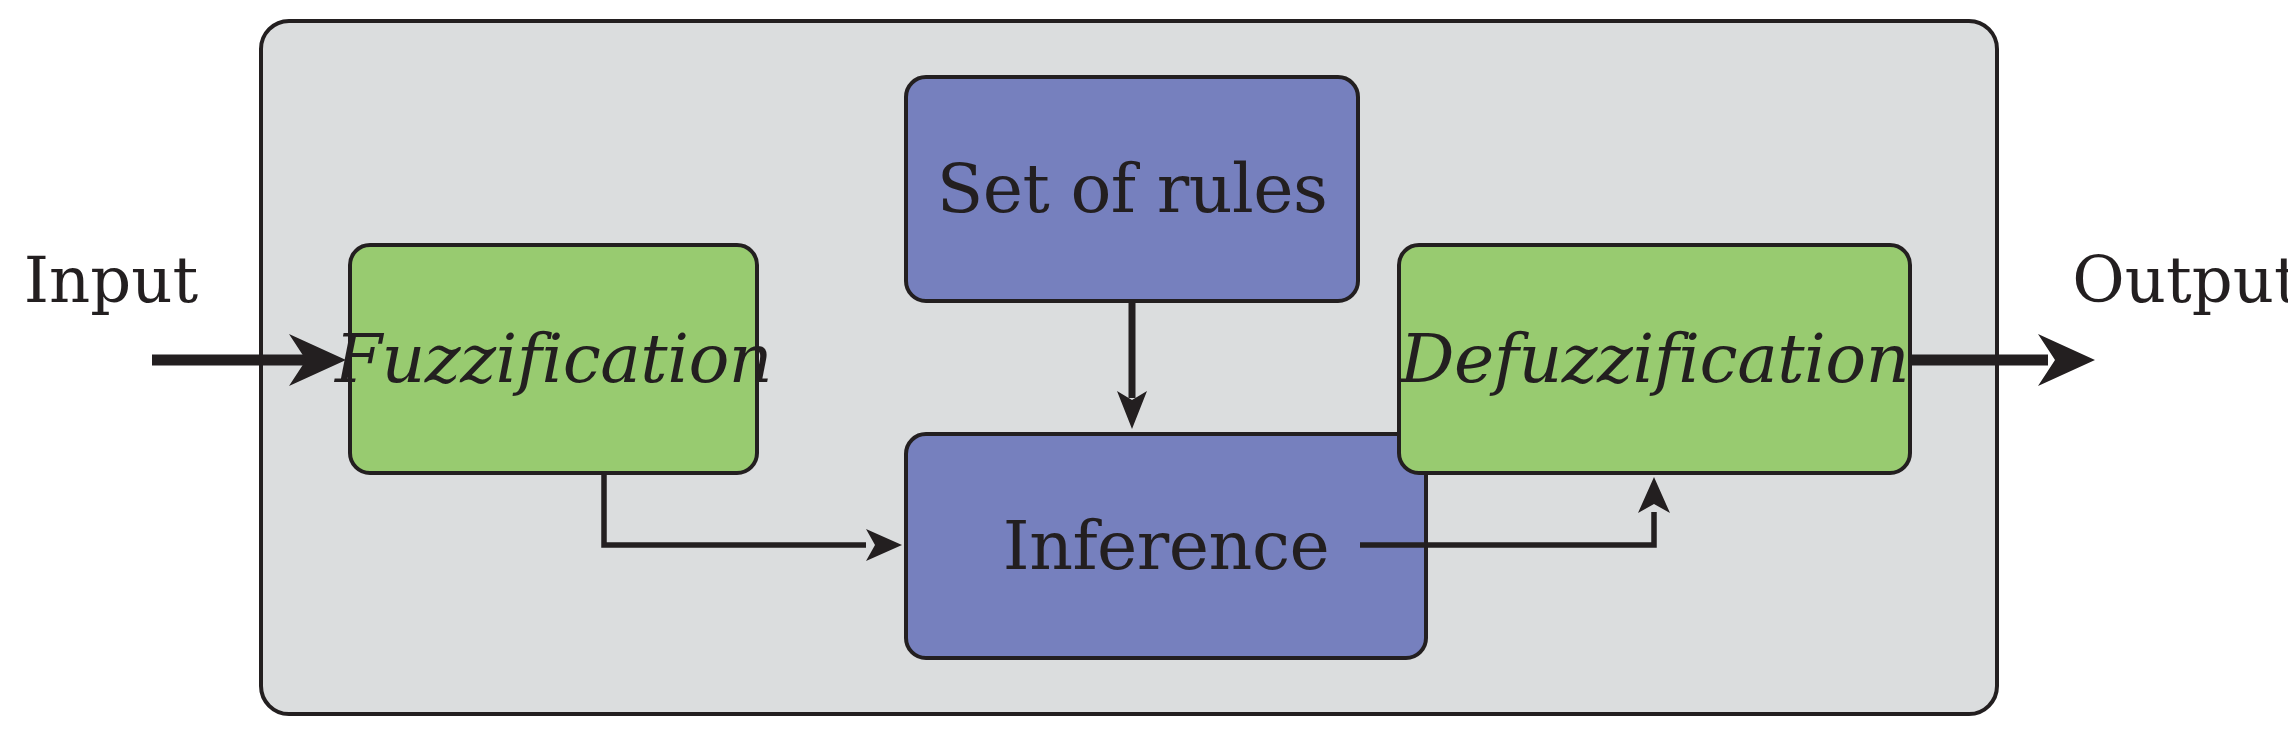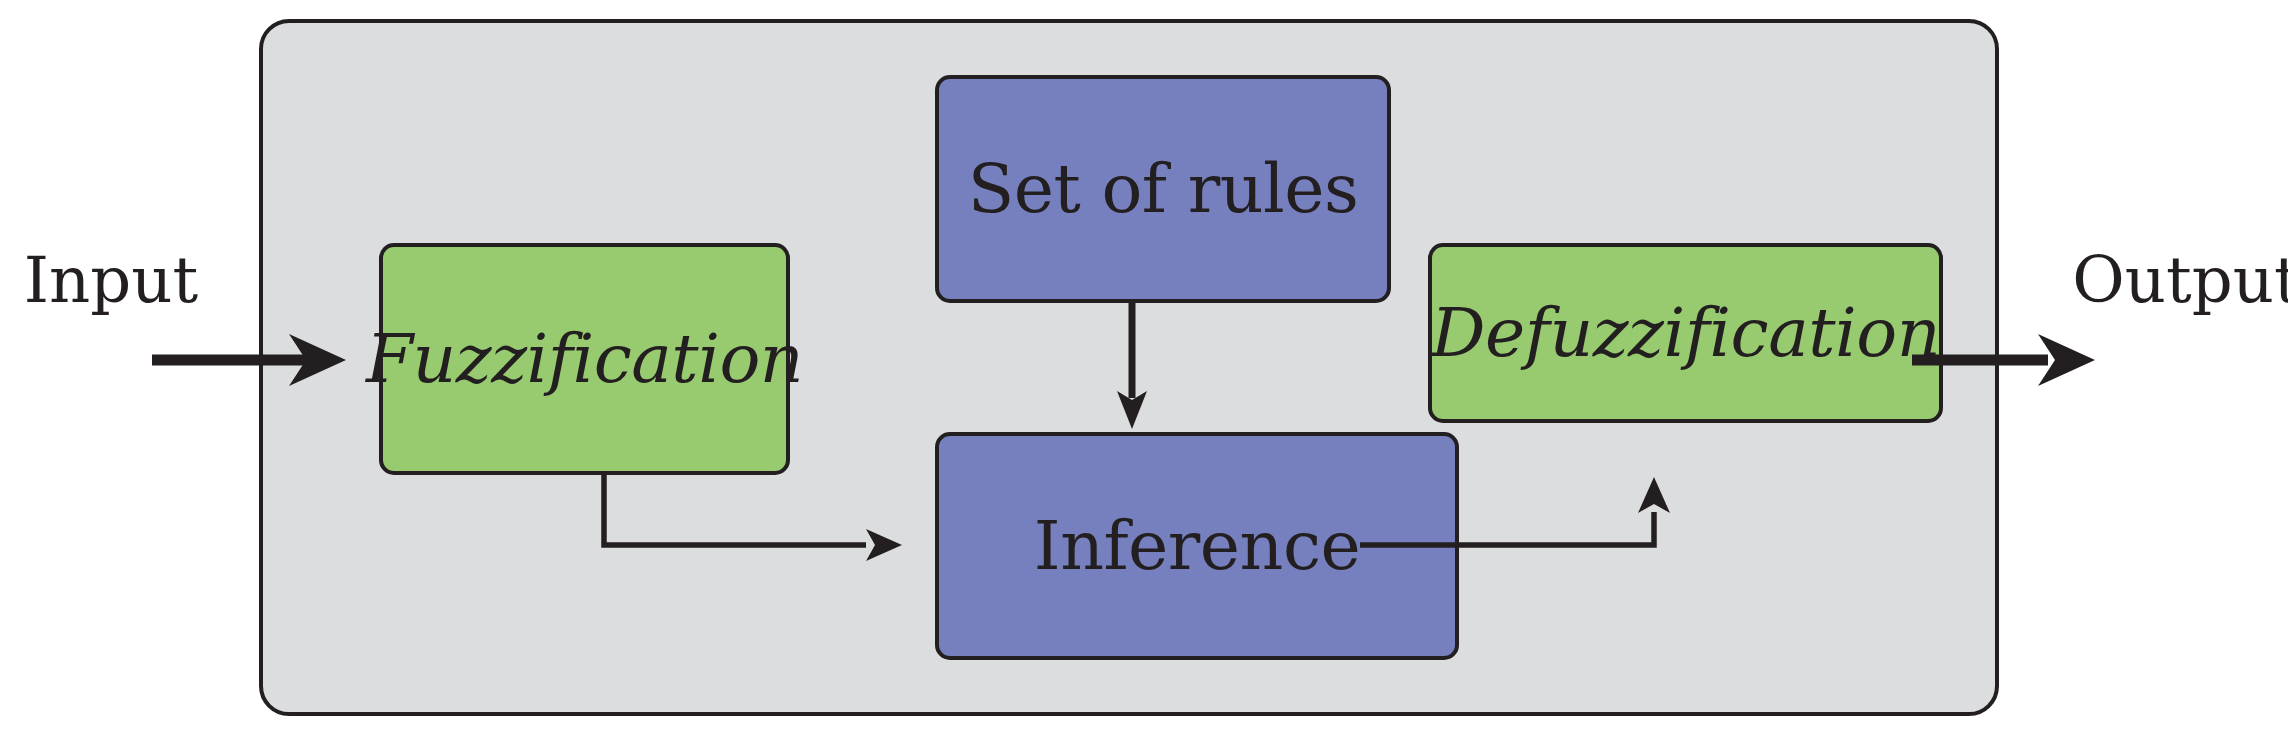--- a/index.html
+++ b/index.html
@@ -27,23 +27,22 @@
     background: var(--panel);
     border: 4px solid var(--ink);
     border-radius: 30px;
   }
   .box {
     position: absolute;
     display: flex;
     align-items: center;
     justify-content: center;
     border: 4px solid var(--ink);
-    border-radius: 15px;
+    border-radius: 22px;
     text-align: center;
-    margin-left: 31px;
   }
   .box.green { background: var(--green); }
   .box.blue  { background: var(--blue); }
   .box-label {
     font-size: 68px;
     line-height: 1;
     letter-spacing: -0.5px;
     white-space: nowrap;
   }
   .box-label.italic { font-style: italic; }
@@ -79,21 +78,21 @@
   </div>
 
   <div class="box blue" style="left:904px; top:75px; width:456px; height:228px;">
     <span class="box-label">Set of rules</span>
   </div>
 
   <div class="box blue" style="left:904px; top:432px; width:524px; height:228px;">
     <span class="box-label">Inference</span>
   </div>
 
-  <div class="box green" style="left:1397px; top:243px; width:515px; height:180px;">
+  <div class="box green" style="left:1397px; top:243px; width:515px; height:232px;">
     <span class="box-label italic">Defuzzification</span>
   </div>
 
   <div class="outer-label input">Input</div>
 
   <div class="outer-label output">Output</div>
 
   <svg class="arrow-layer" viewBox="0 0 2288 735" xmlns="http://www.w3.org/2000/svg">
 
     <g>

